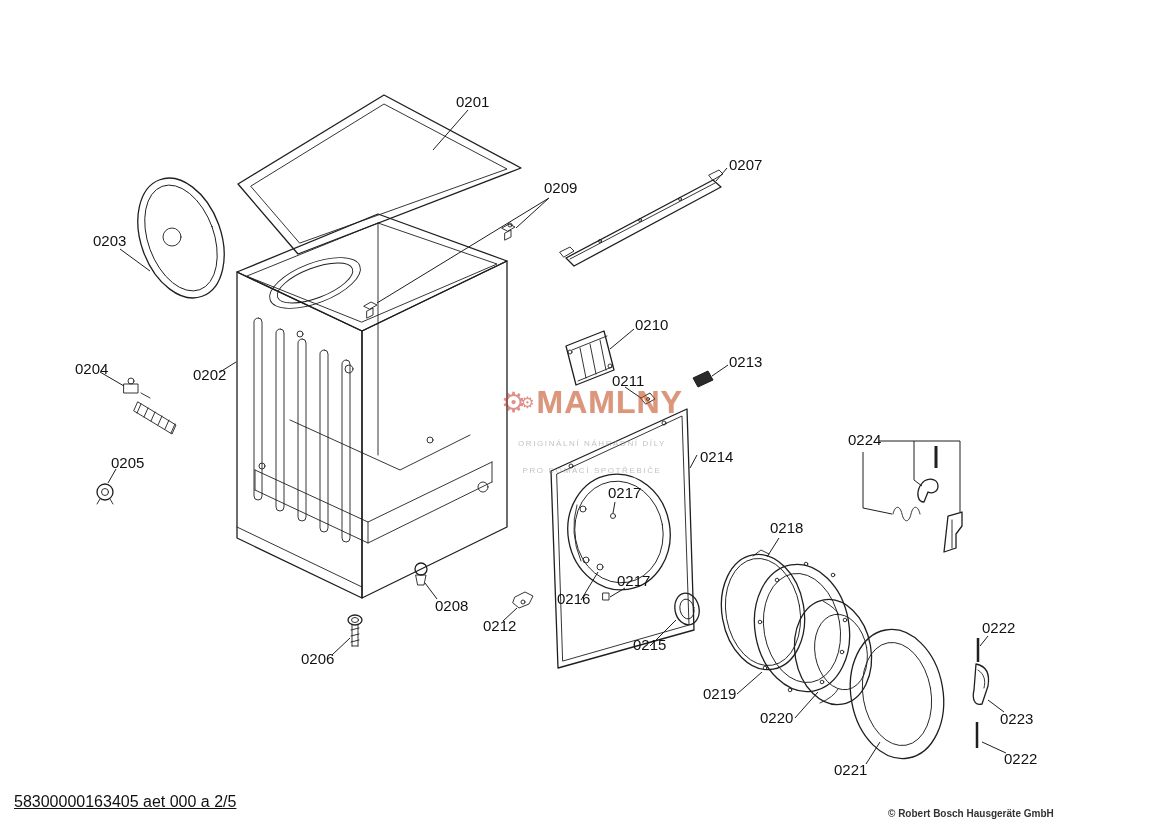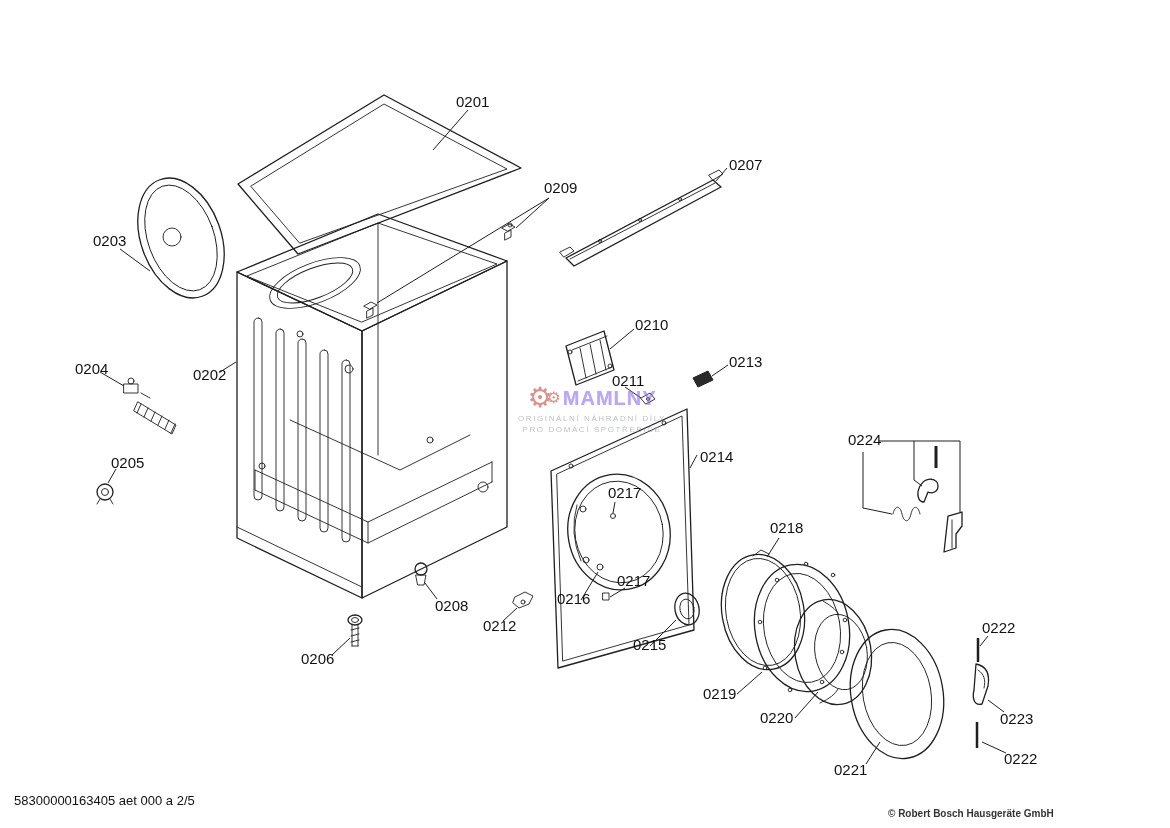--- a/index.html
+++ b/index.html
@@ -11,24 +11,24 @@
   .thin{stroke-width:0.9;}
   .leader{fill:none;stroke:#1f1f1f;stroke-width:1;}
   .bold{stroke:#1f1f1f;stroke-width:3;}
   .pin{stroke:#1f1f1f;stroke-width:2.5;}
   .darkfill{fill:#2a2a2a;stroke:#1f1f1f;stroke-width:1;}
   .watermark{position:absolute;left:492px;top:384px;width:200px;opacity:.55;text-align:center;
              pointer-events:none;}
   .wm-row{display:flex;align-items:center;justify-content:center;gap:2px;}
   .wm-gear-big{color:#c0392b;font-size:28px;line-height:1;}
   .wm-gear-small{color:#c0392b;font-size:16px;line-height:1;margin-left:-8px;}
-  .wm-brand{color:#8b5cf6;font-size:20px;font-weight:bold;letter-spacing:1px;
+  .wm-brand{color:#c2410c;font-size:32px;font-weight:bold;letter-spacing:1px;
             text-shadow:0 0 1px #9aa0a8;}
-  .wm-line{font-size:8px;letter-spacing:1.6px;color:#8a8f98;margin-top:2px;white-space:nowrap;}
-  .doc-number{position:absolute;left:14px;top:793px;font-size:13px;color:#111;}
+  .wm-line{font-size:8px;letter-spacing:1.6px;color:#8a8f98;margin-top:18px;white-space:nowrap;}
+  .doc-number{position:absolute;left:14px;top:793px;font-size:16px;color:#111;text-decoration:underline;}
   .copyright{position:absolute;left:888px;top:808px;font-size:10px;color:#333;font-weight:bold;}
 </style>
 </head>
 <body>
 
 <div class="canvas">
 
 <svg width="1170" height="828" viewBox="0 0 1170 828">
 
   <g>

